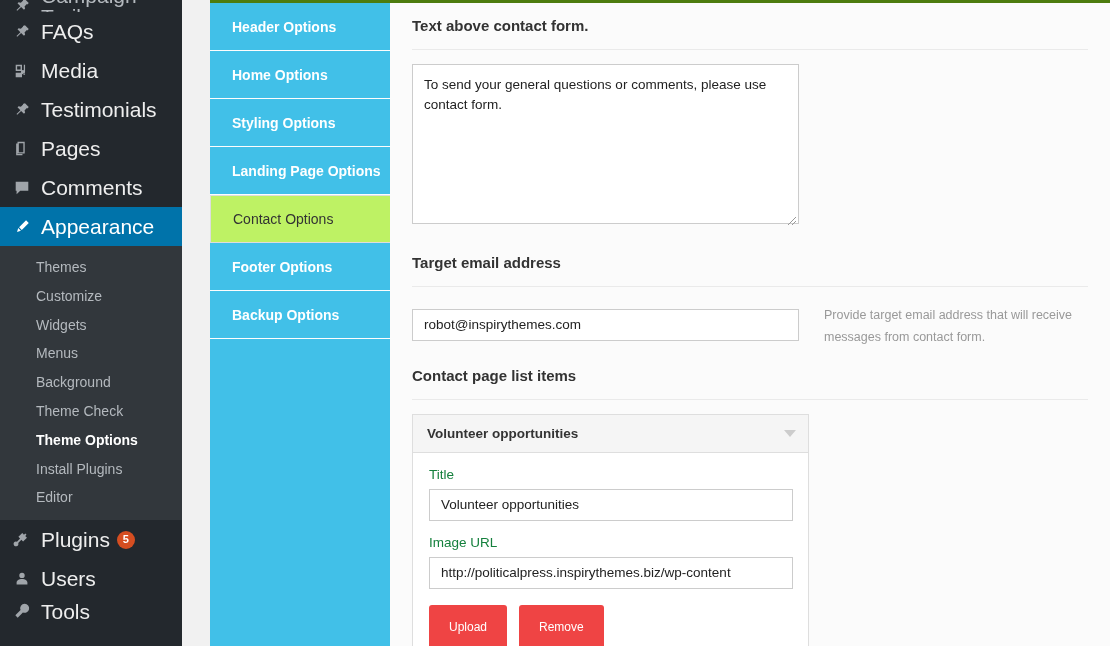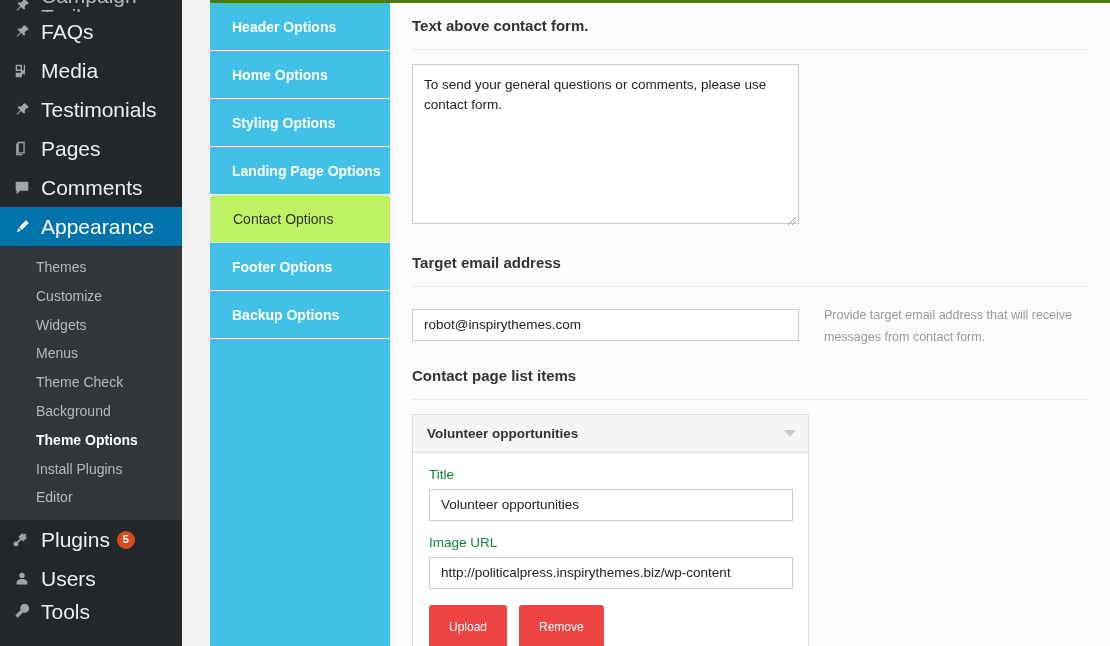--- a/index.html
+++ b/index.html
@@ -234,22 +234,22 @@
           </svg>
       </span>
       <span class="mlabel">Appearance</span>
     </div>
 
     <ul class="submenu">
       <li>Themes</li>
       <li>Customize</li>
       <li>Widgets</li>
       <li>Menus</li>
+      <li>Background</li>
       <li>Theme Check</li>
-      <li>Background</li>
       <li class="current">Theme Options</li>
       <li>Install Plugins</li>
       <li>Editor</li>
     </ul>
 
     <div class="menu-top">
       <span class="wp-icon">
         <svg width="18" height="18" viewBox="0 0 20 20">
             <path d="M13.1 2.2 15 4.1l-1.4 1.4 1.9 1.9-4.3 4.3-1.9-1.9-3.5 3.5a2.7 2.7 0 1 1-1.4-1.4l3.5-3.5L6 6.5l4.3-4.3 1.9 1.9 1.4-1.4z"></path>
           </svg>

